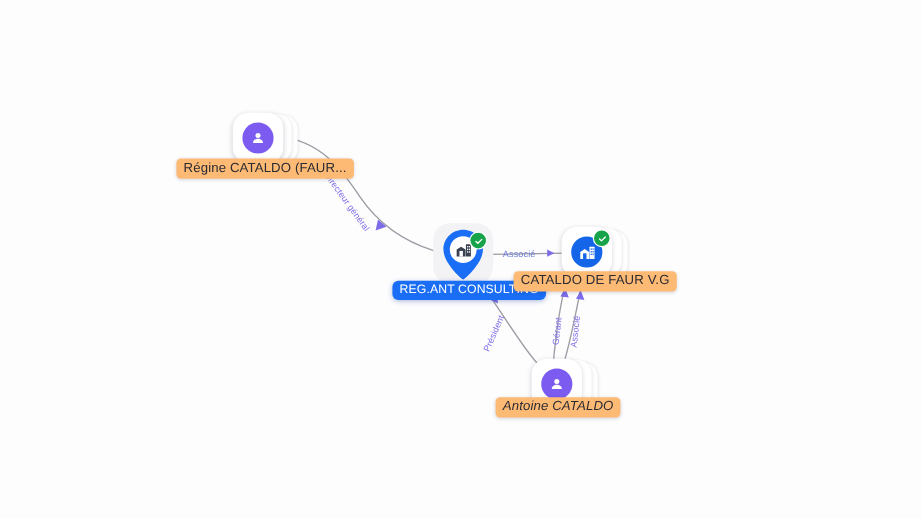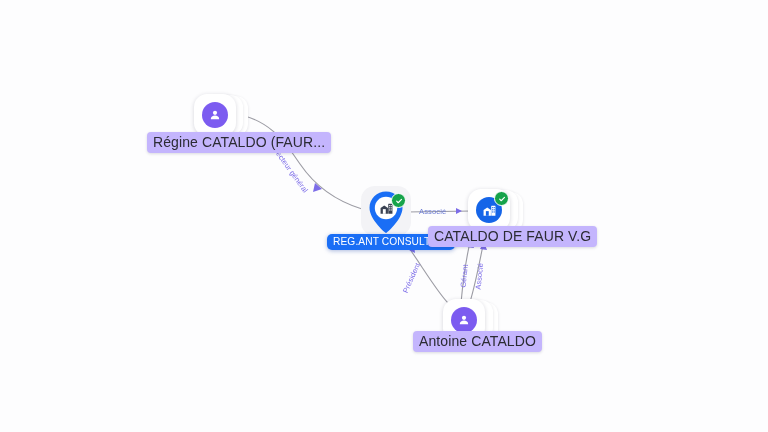--- a/index.html
+++ b/index.html
@@ -136,24 +136,24 @@
     align-items: center;
     justify-content: center;
     color: #fff;
     font-size: 8px;
     line-height: 1;
   }
 
   
   .node-label {
     position: absolute;
-    background: #c4b5fd;
+    background: #fdba74;
     border-radius: 4px;
     padding: 2px 6px 3px 6px;
-    font-size: 14px;
+    font-size: 11px;
     color: #2b2b33;
     white-space: nowrap;
     box-shadow: 0 1px 3px rgba(30,30,60,.16);
     letter-spacing: .1px;
   }
   .node-label.selected {
     background: #1a6ef5;
     color: #ffffff;
     font-size: 10.2px;
     border-radius: 5px;
@@ -267,15 +267,15 @@
     <div class="stack" style="left:10px; top:1px; width:40px; height:40px;"></div>
     <div class="person-card" style="left:0px; top:0px;">
       <div class="person-circle">
         <svg width="14" height="14" viewBox="0 0 24 24" aria-hidden="true">
           <circle cx="12" cy="8.3" r="3.6" fill="#ffffff"></circle>
           <path d="M4.8 19.2c0-3.9 3.2-6.2 7.2-6.2s7.2 2.3 7.2 6.2z" fill="#ffffff"></path>
         </svg>
       </div>
     </div>
   </div>
-  <div class="node-label" style="left:413px; top:331px;">Antoine CATALDO</div>
+  <div class="node-label" style="left:413px; top:331px;font-style:italic;">Antoine CATALDO</div>
 
 </div>
 
 </body></html>

